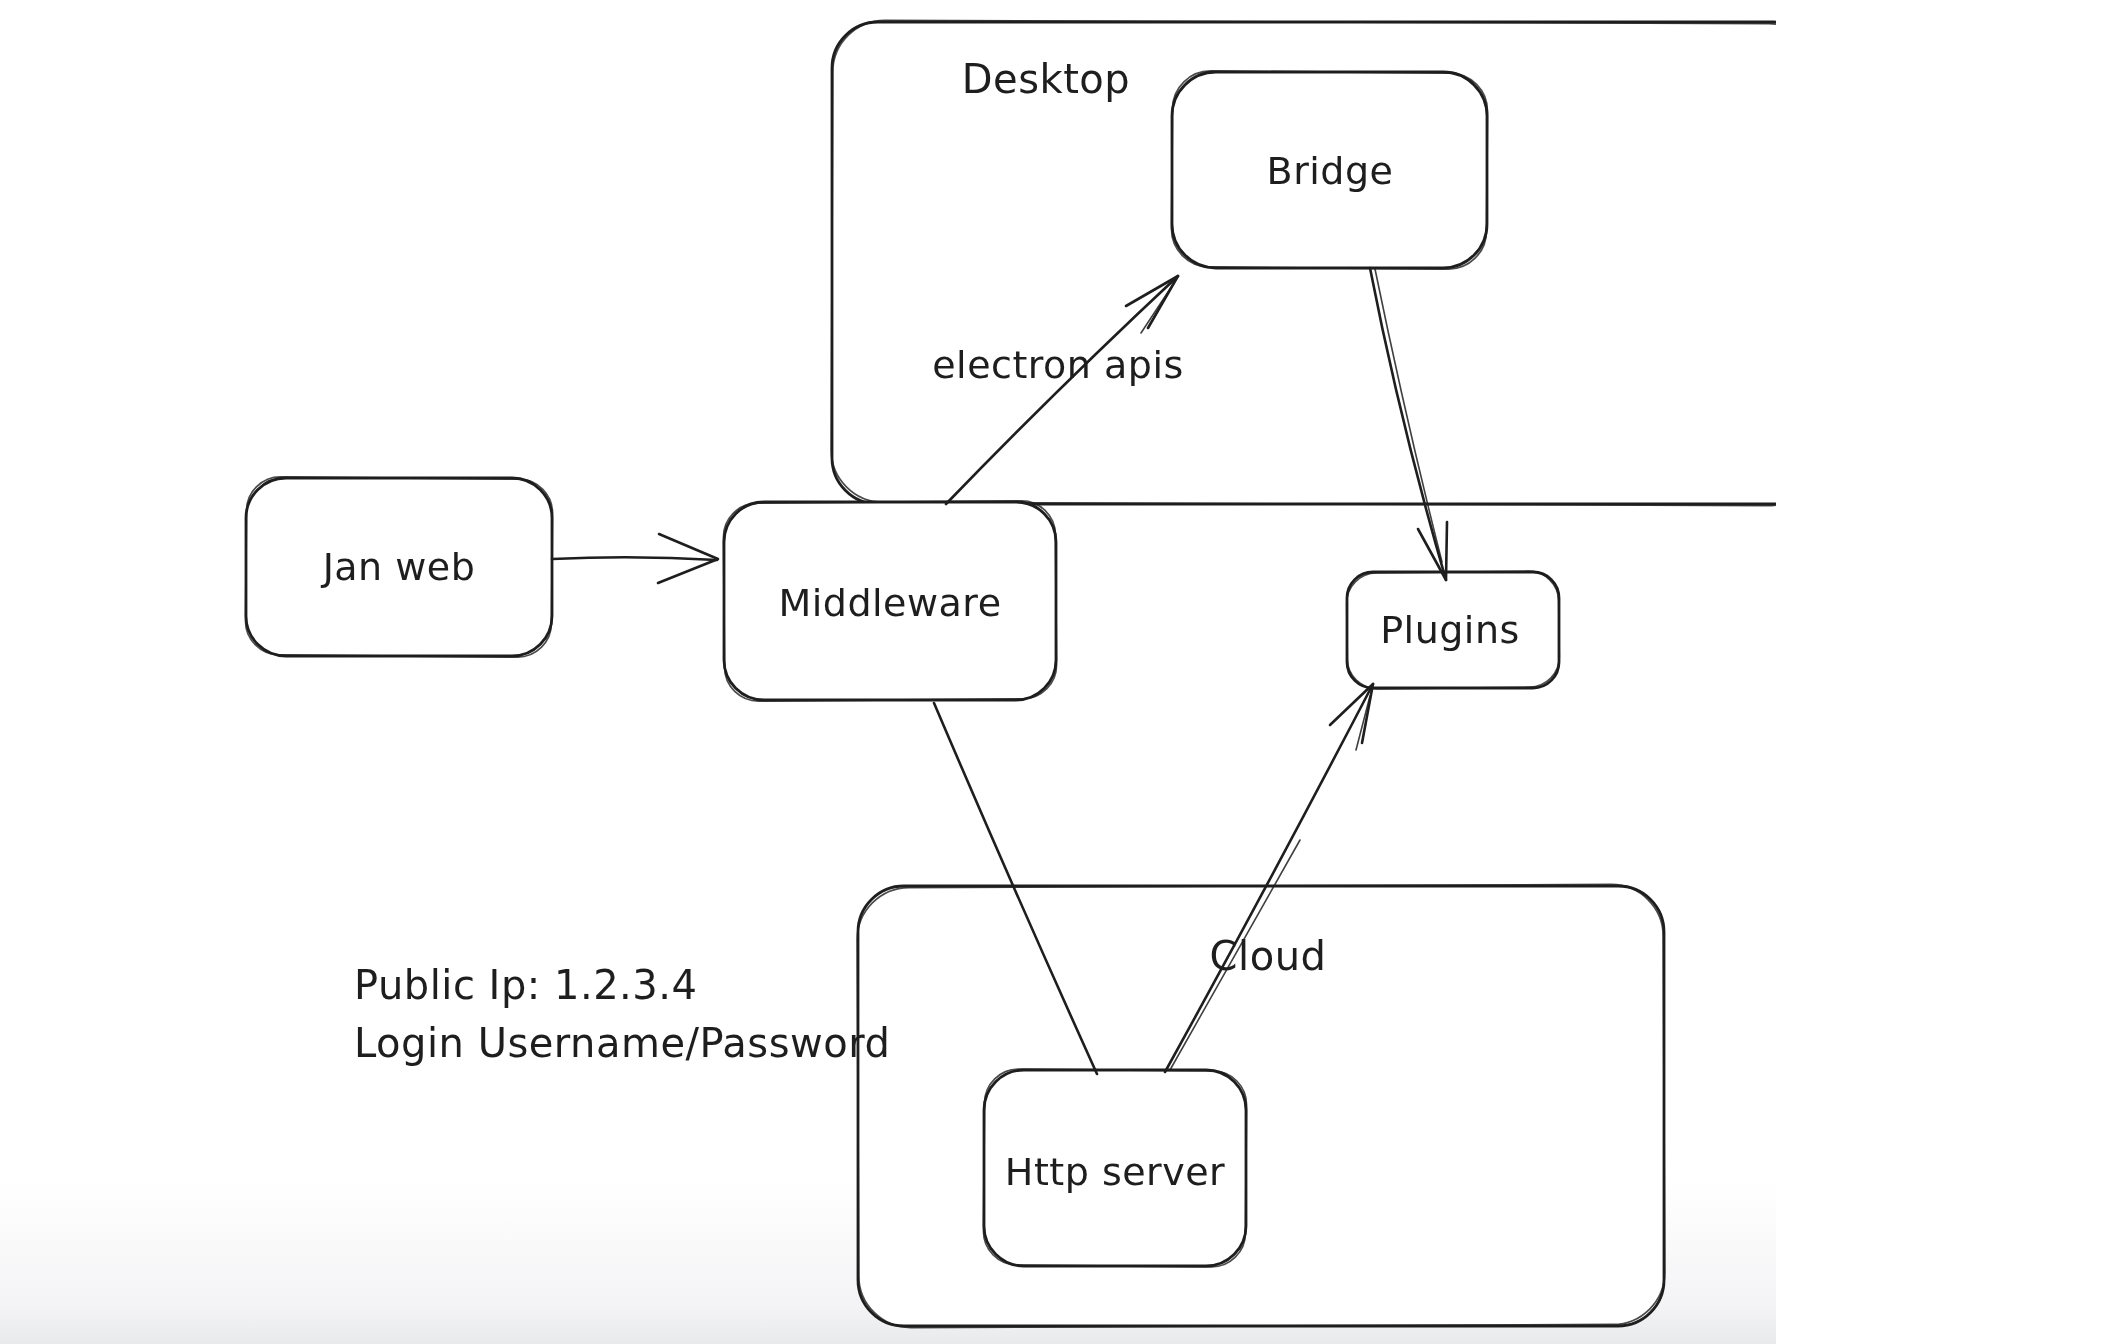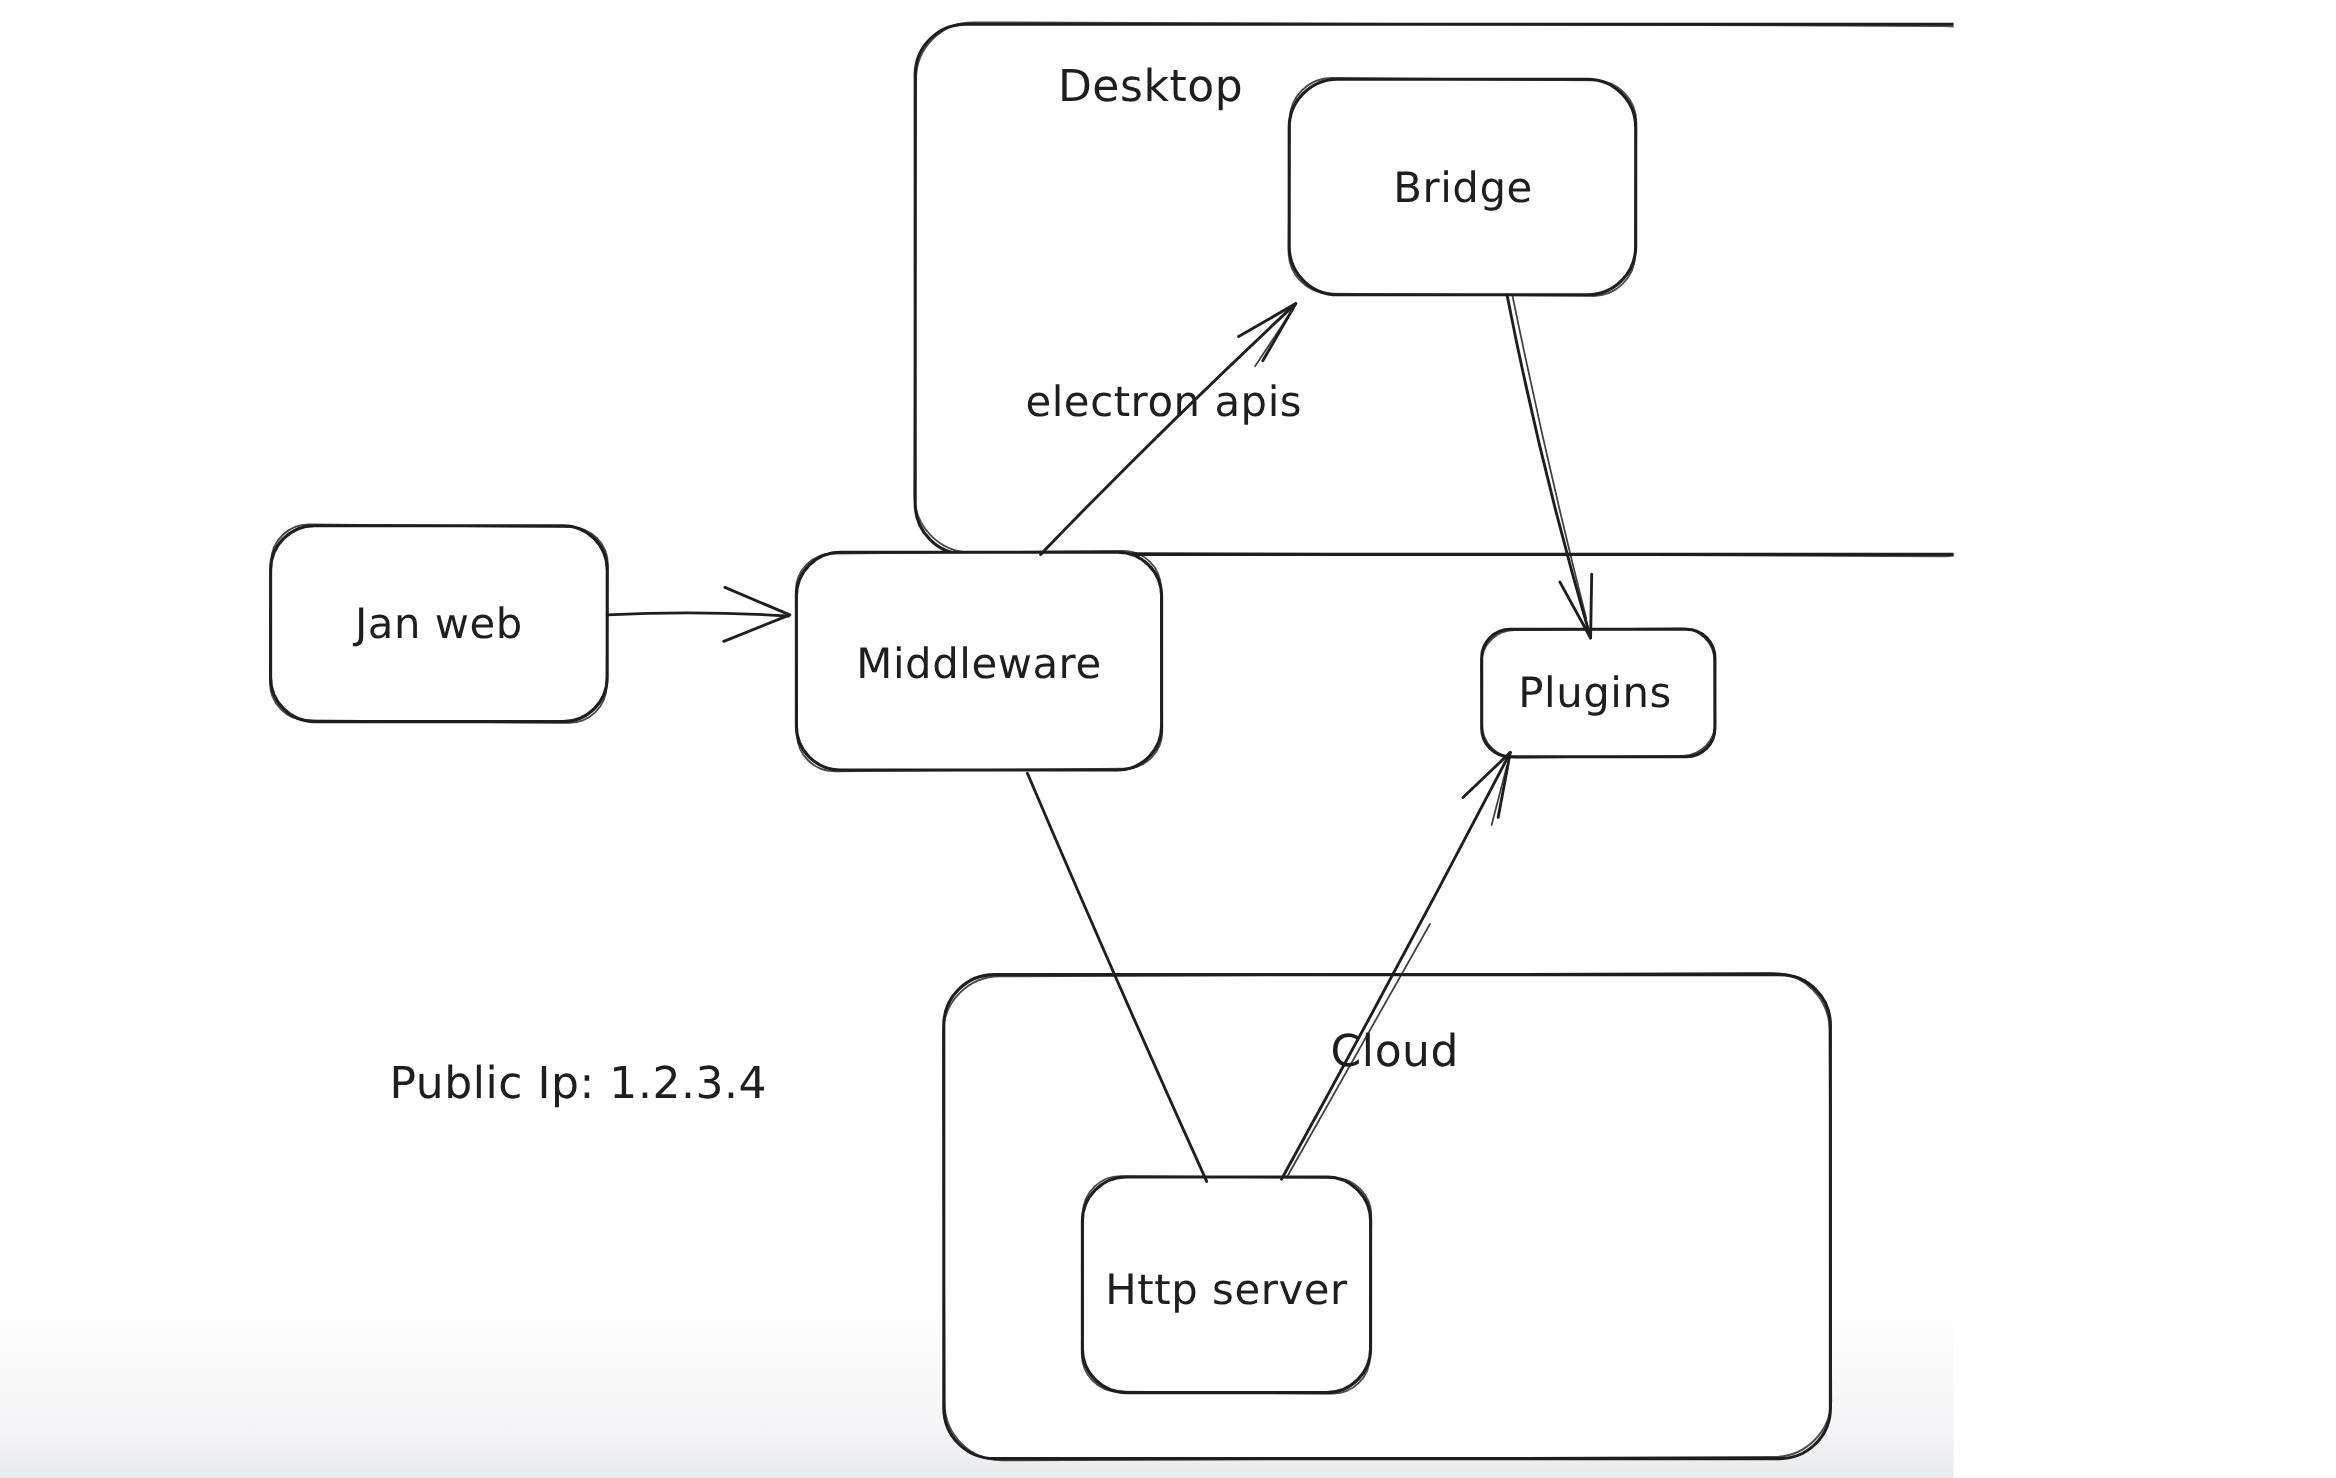--- a/index.html
+++ b/index.html
@@ -151,14 +151,15 @@
 
   <div class="lbl" style="left:1450px; top:630px;text-align:right;">Plugins</div>
 
   <div class="lbl" style="left:1115px; top:1172px;">Http server</div>
 
   <div class="lbl" style="left:1058px; top:365px;text-align:right;">electron apis</div>
 
 
   <div class="note" style="left:354px; top:962px;">Public Ip: 1.2.3.4</div>
 
+  <div class="note" style="left:354px; top:1020px;">Login Username/Password</div>
 
 </div>
 
 </body></html>

